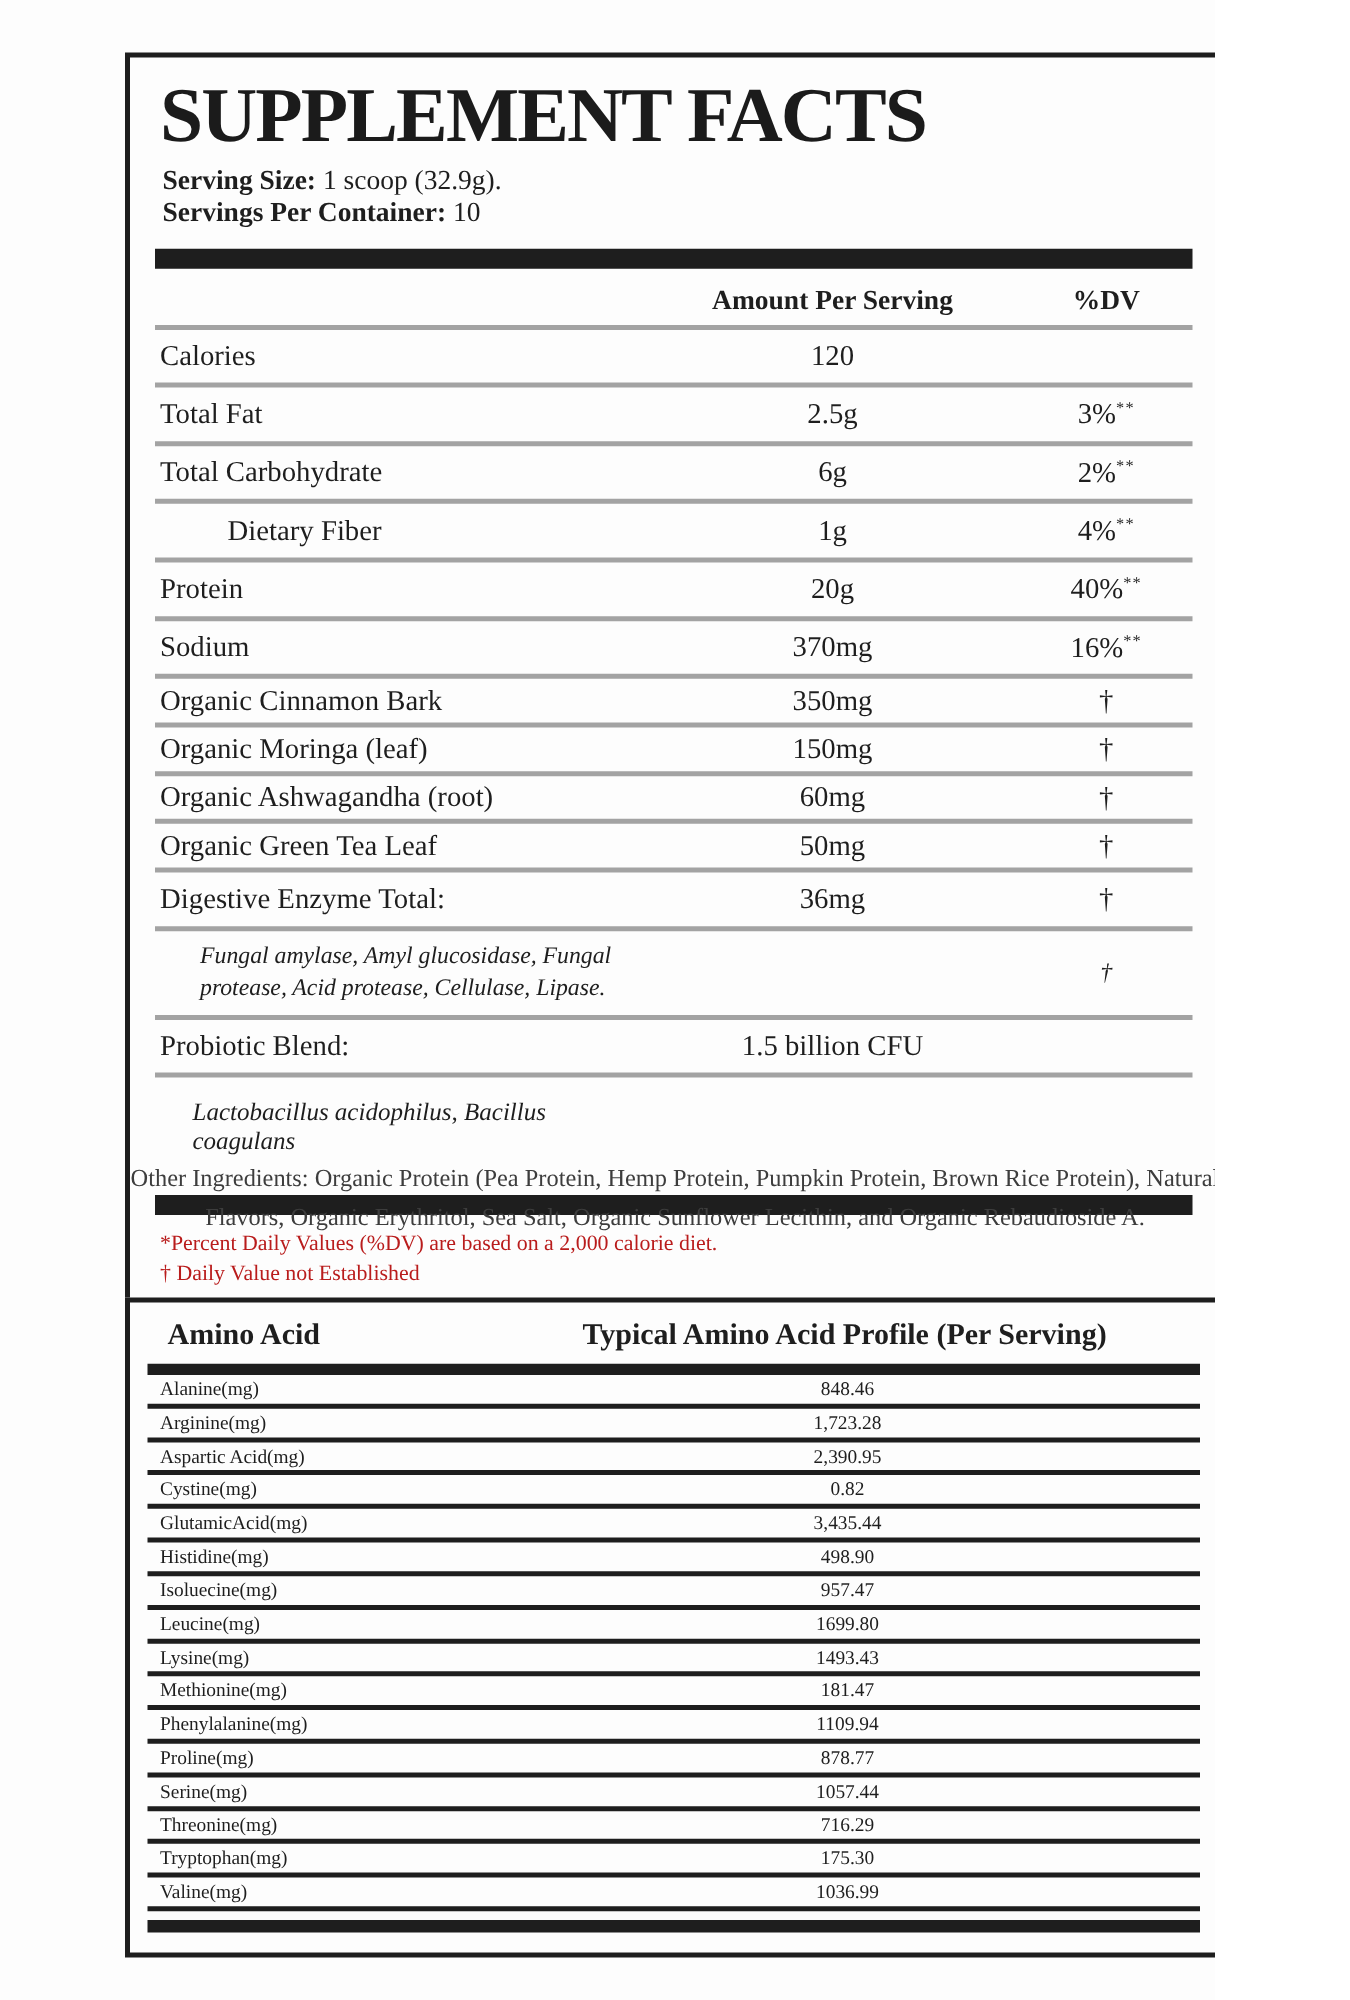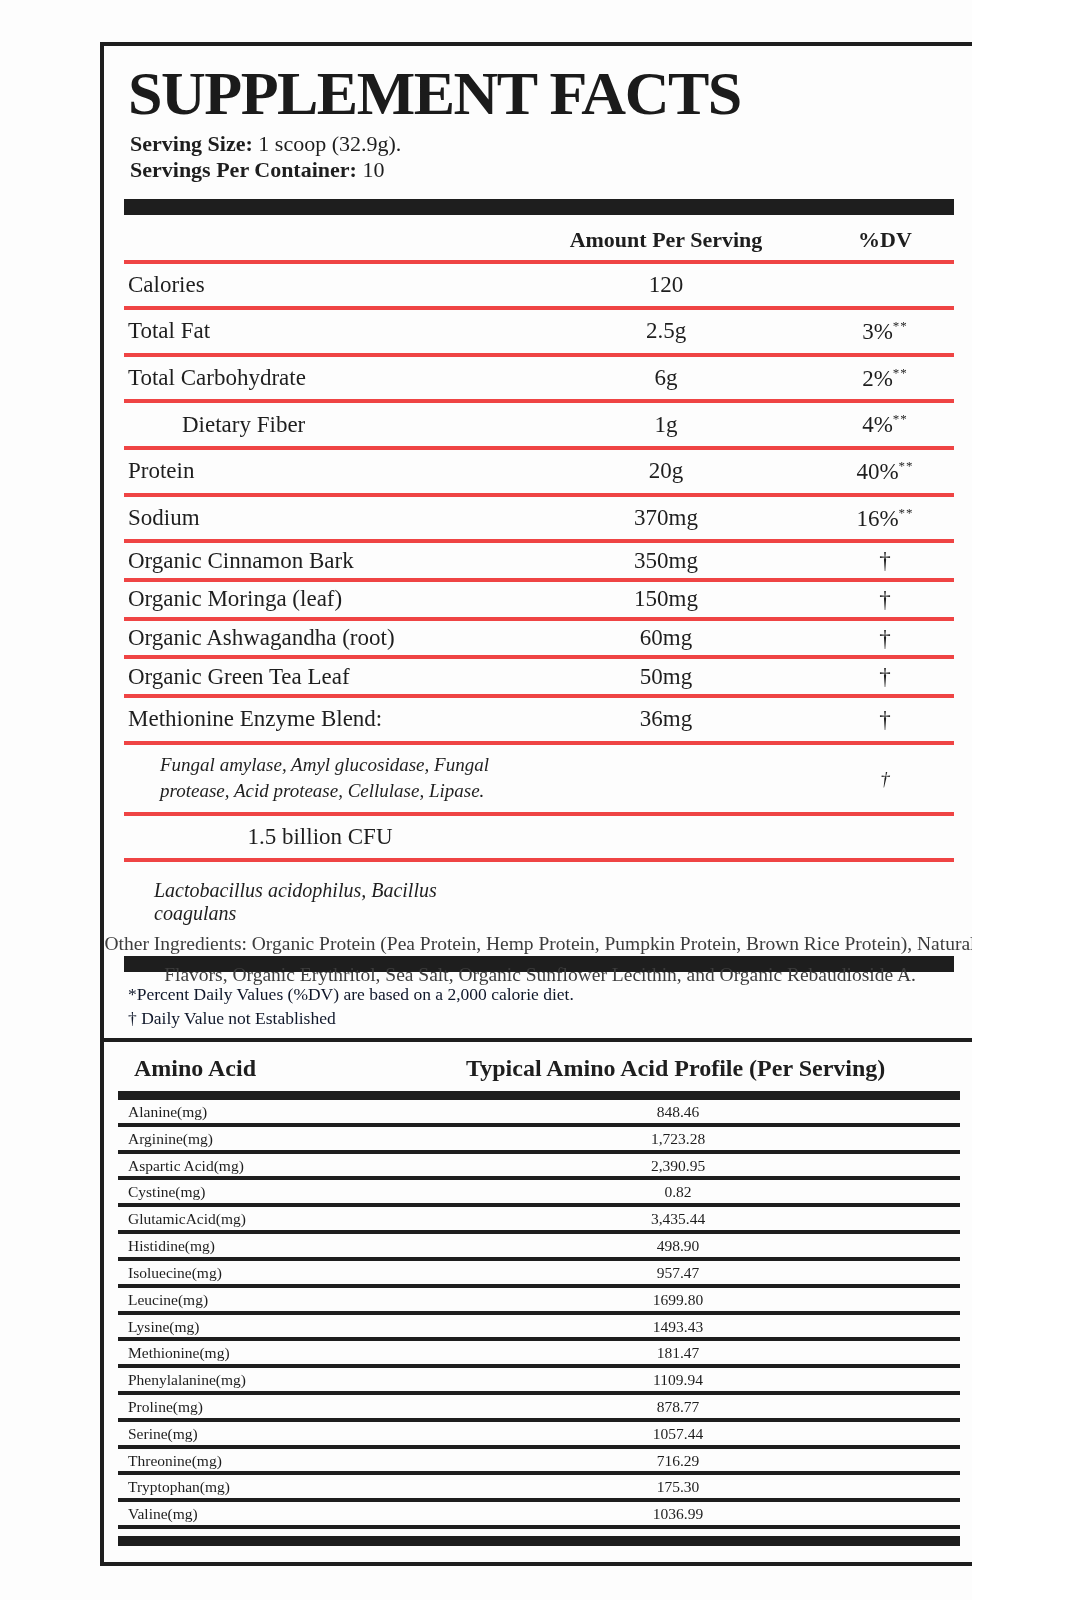--- a/index.html
+++ b/index.html
@@ -31,33 +31,33 @@
     font-size:22px; margin:7px 6px 0 6px;flex-direction:column;
   }
   .lbl-b { font-weight:700; }
   .bar { height:16px; background:#1e1e1e; margin-top:16px; }
   .bar.bottom { margin-top:14px; }
 
   .grid { display:grid; grid-template-columns:1fr 300px 138px; align-items:center; }
   .cols-header { font-size:22px; font-weight:700; padding:12px 0 7px 0; }
   .cols-header .amt, .cols-header .dv { text-align:center; }
 
-  .row { border-top:4px solid #ef4444; padding:8px 0; font-size:23px; }
+  .row { border-top:4px solid #a3a3a3; padding:8px 0; font-size:23px; }
   .row .name { padding-left:4px; }
   .row .amt { text-align:center; }
   .row .dv  { text-align:center; }
   .row sup  { font-size:13px; vertical-align:super; letter-spacing:1px; }
   .row.tight { padding:4px 0; }
   .row.indent .name { padding-left:58px; }
   .row.sub { font-style:italic; font-size:19px; padding:7px 0; }
   .row.sub .name { padding-left:36px; line-height:1.4; max-width:540px; }
   .row.sub2 { font-style:italic; font-size:20px; padding:17px 0; }
   .row.sub2 .name { padding-left:30px; }
 
-  .fn { font-size:17.5px; color:#0f172a; margin:3px 4px; }
+  .fn { font-size:17.5px; color:#b91c1c; margin:3px 4px; }
   .fn.first { margin-top:12px; }
 
   
   .other-ing {
     position:absolute; left:100px; top:928px; width:880px;
     text-align:center; font-size:19.5px; line-height:1.6; color:#3d3d3d;
   }
 
   
   .amino-box {
@@ -159,32 +159,33 @@
       <div class="dv"><span>†</span><sup></sup></div>
     </div>
 
     <div class="grid row tight">
       <div class="name">Organic Green Tea Leaf</div>
       <div class="amt">50mg</div>
       <div class="dv"><span>†</span><sup></sup></div>
     </div>
 
     <div class="grid row">
-      <div class="name">Methionine Enzyme Blend:</div>
+      <div class="name">Digestive Enzyme Total:</div>
       <div class="amt">36mg</div>
       <div class="dv"><span>†</span><sup></sup></div>
     </div>
 
     <div class="grid row sub">
       <div class="name">Fungal amylase, Amyl glucosidase, Fungal protease, Acid protease, Cellulase, Lipase.</div>
       <div class="amt"></div>
       <div class="dv"><span>†</span><sup></sup></div>
     </div>
 
     <div class="grid row">
+      <div class="name">Probiotic Blend:</div>
       <div class="amt">1.5 billion CFU</div>
       <div class="dv"><span></span><sup></sup></div>
     </div>
 
     <div class="grid row sub2">
       <div class="name">Lactobacillus acidophilus, Bacillus coagulans</div>
       <div class="amt"></div>
       <div class="dv"><span></span><sup></sup></div>
     </div>
 

